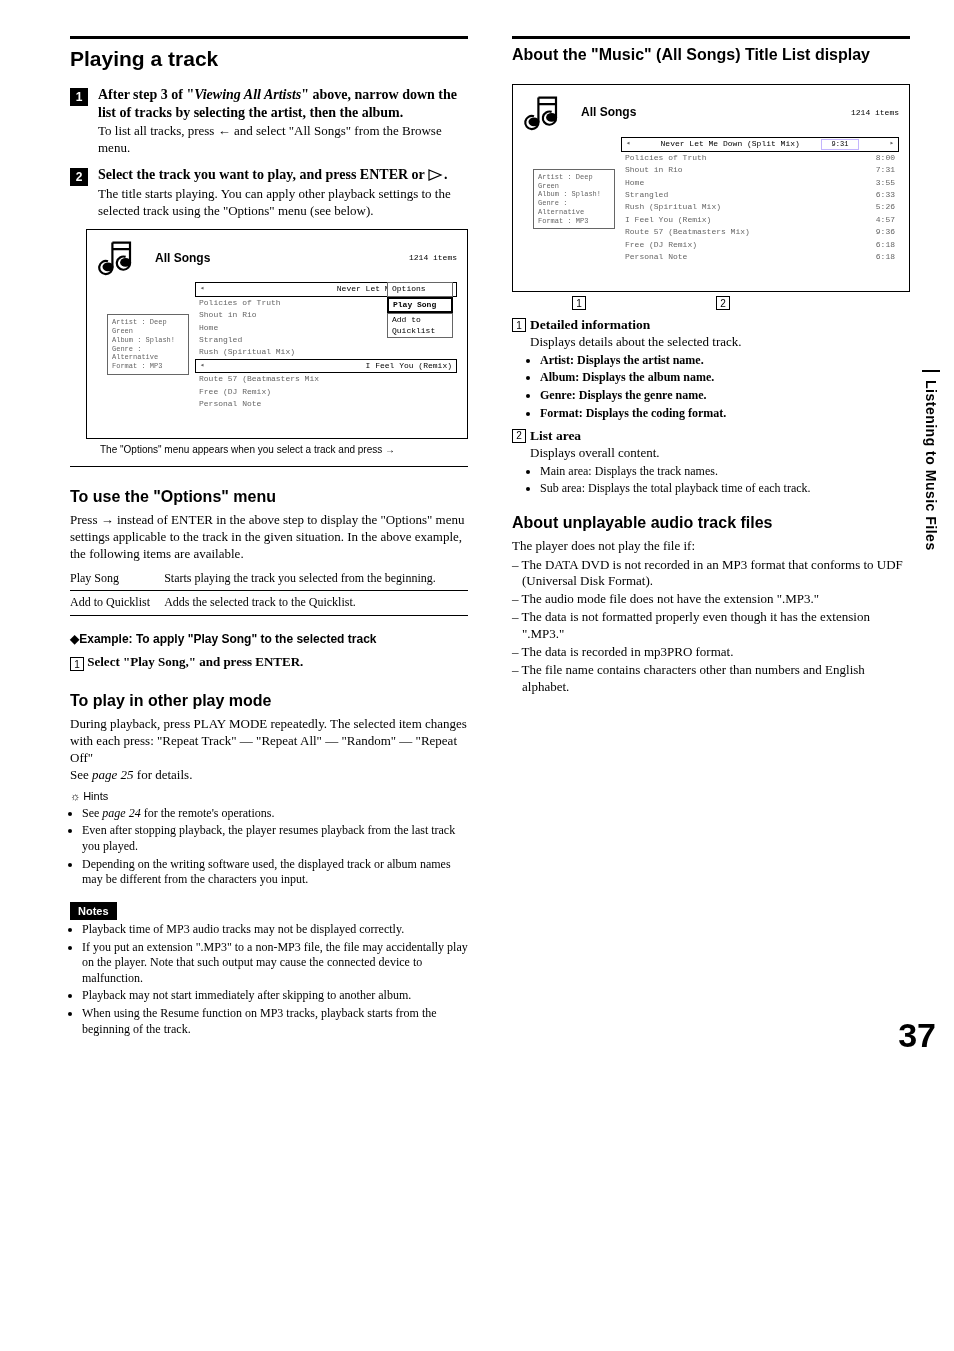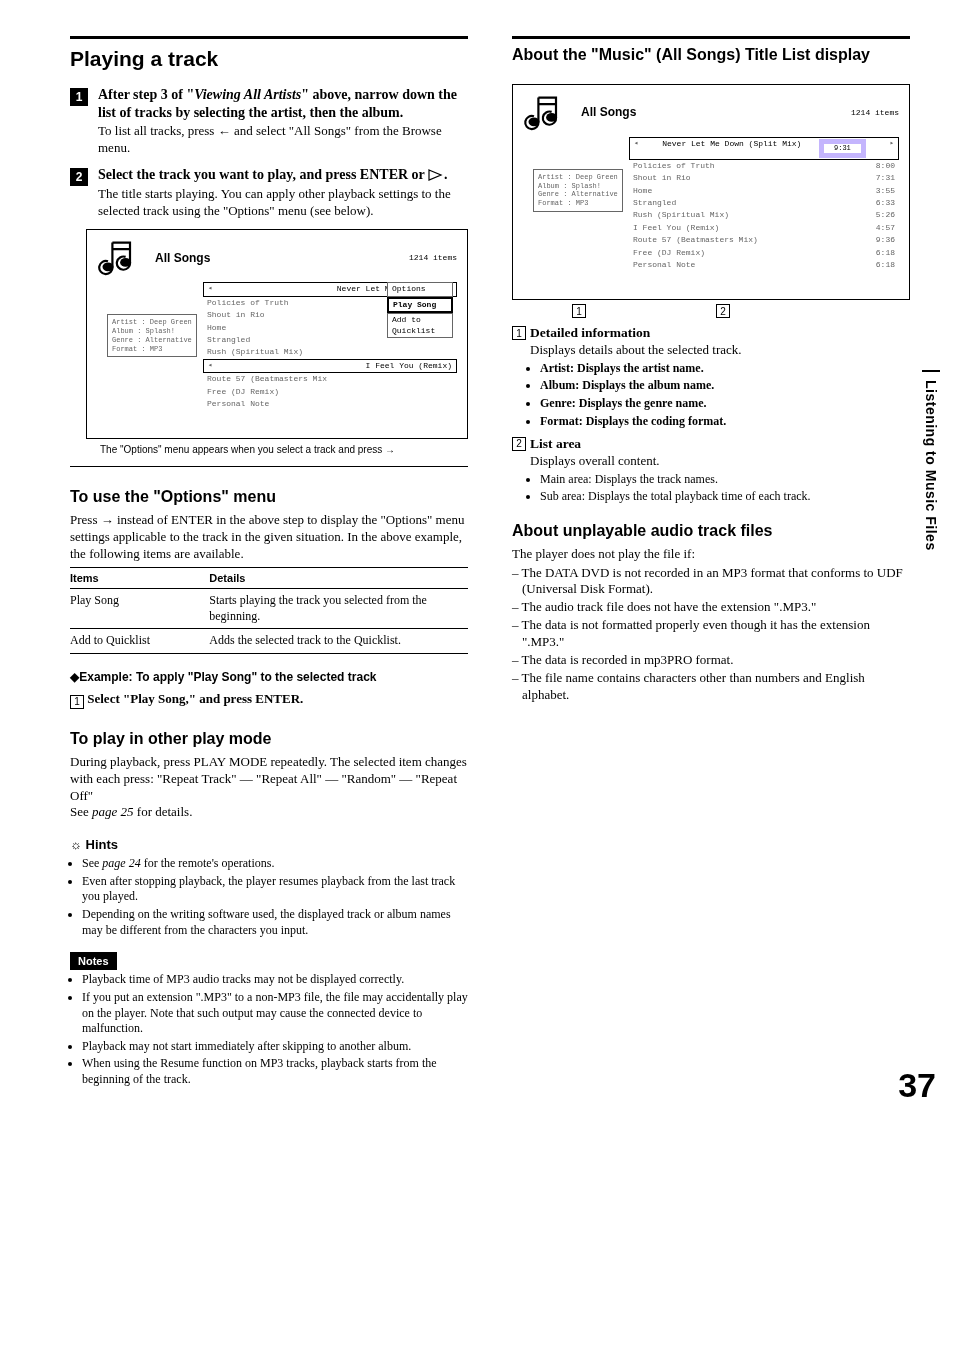--- a/index.html
+++ b/index.html
@@ -82,35 +82,35 @@
   .ui-note-icon {
     width: 44px; height: 44px; margin-right: 14px;
     position: relative;
   }
   .ui-note-icon svg { width: 44px; height: 44px; }
   .ui-all-songs { font-family: Arial, sans-serif; font-weight: bold; font-size: 12px; }
   .ui-items { margin-left: auto; font-size: 8px; }
 
   .ui-body { display: flex; padding: 0 10px 0 20px; gap: 6px; align-items: flex-start; }
   .ui-detail {
-    width: 90px;
+    width: 82px;
     border: 1px solid #666;
     font-size: 7px;
     line-height: 1.25;
     padding: 3px 4px;
     color: #666;
     background: #fff;
     margin-top: 32px;
   }
   .ui-list { flex: 1; }
   .ui-row { display: flex; justify-content: space-between; padding: 1px 4px; color: #666; }
   .ui-row.sel { border: 1px solid #000; color: #000; background: #fff; }
   .ui-row .name { white-space: nowrap; overflow: hidden; }
   .ui-row .dur { margin-left: 8px; }
-  .ui-row.sel .dur { border: 5px solid #c4b5fd; padding: 0 10px; font-size: 7px; }
+  .ui-row.sel .dur { border: 1px solid #c4b5fd; padding: 0 10px; font-size: 7px; }
   .ui-arr { font-size: 7px; color: #666; }
 
   .ui-options {
     position: absolute;
     right: 4px; top: 0;
     width: 90px;
     font-size: 8px;
     padding-left: 24px;
   }
   .ui-options .ttl { border: 1px solid #666; padding: 1px 4px; background: #fff; }
@@ -146,22 +146,22 @@
   }
   .boxed-num {
     border: 1px solid #000;
     display: inline-flex; align-items: center; justify-content: center;
     width: 14px; height: 14px; font-family: Arial, sans-serif; font-size: 10px;
     font-weight: normal;
     vertical-align: -2px;
   }
 
   .hints-label {
-    font-family: Arial, sans-serif; font-weight: bold; font-size: 13px;
-    margin-top: 16px;
+    font-family: Arial, sans-serif; font-weight: normal; font-size: 11px;
+    margin-top: 6px;
   }
   ul.bullets { margin: 2px 0 0 0; padding-left: 12px; font-size: 12px; }
   ul.bullets li { margin-bottom: 2px; }
   ul.bullets.tight { padding-left: 10px; }
 
   .notes-label {
     display: inline-block; background: #000; color: #fff;
     font-family: Arial, sans-serif; font-weight: bold; font-size: 11px;
     padding: 2px 8px; margin-top: 12px;
   }
@@ -299,24 +299,20 @@
 
     <hr class="hr-thin">
 
     <h2 class="sub">To use the "Options" menu</h2>
     <div>
       <span>Press </span><span class="glyph">→</span><span> instead of ENTER in the above step to display the "Options" menu settings applicable to the track in the given situation. In the above example, the following items are available.</span>
     </div>
 
     <table class="opts">
       <tbody>
-          <tr>
-        <th style="width:35%">Items</th>
-        <th>Details</th>
-      </tr>
       <tr>
         <td>Play Song</td>
         <td>Starts playing the track you selected from the beginning.</td>
       </tr>
       <tr>
         <td>Add to Quicklist</td>
         <td>Adds the selected track to the Quicklist.</td>
       </tr>
     </tbody>
       </table>
@@ -441,21 +437,21 @@
     <div class="indent">Displays overall content.</div>
     <ul class="bullets tight indent" style="margin-left:18px;">
       <li>Main area: Displays the track names.</li>
       <li>Sub area: Displays the total playback time of each track.</li>
     </ul>
 
     <h2 class="sub-right">About unplayable audio track files</h2>
     <div>The player does not play the file if:</div>
     <ul class="dash-list">
       <li>The DATA DVD is not recorded in an MP3 format that conforms to UDF (Universal Disk Format).</li>
-      <li>The audio track file does not have the extension ".MP3."</li>
+      <li>The audio mode file does not have the extension ".MP3."</li>
       <li>The data is not formatted properly even though it has the extension ".MP3."</li>
       <li>The data is recorded in mp3PRO format.</li>
       <li>The file name contains characters other than numbers and English alphabet.</li>
     </ul>
 
   </div>
 </div>
 
 <div class="side-tab">Listening to Music Files</div>
 <div class="page-number">37</div>

